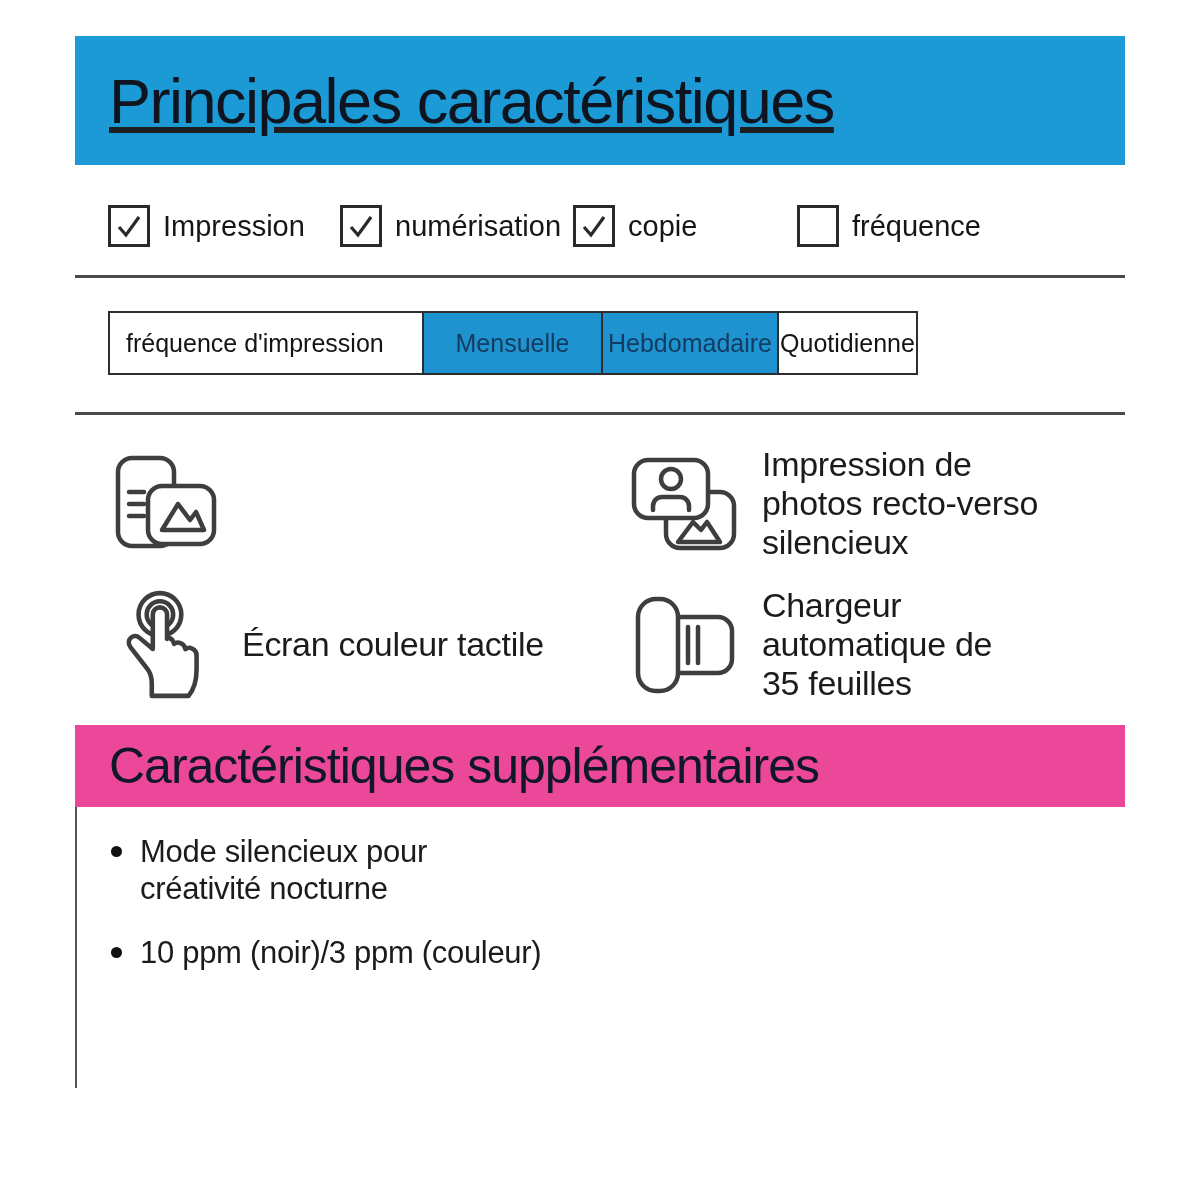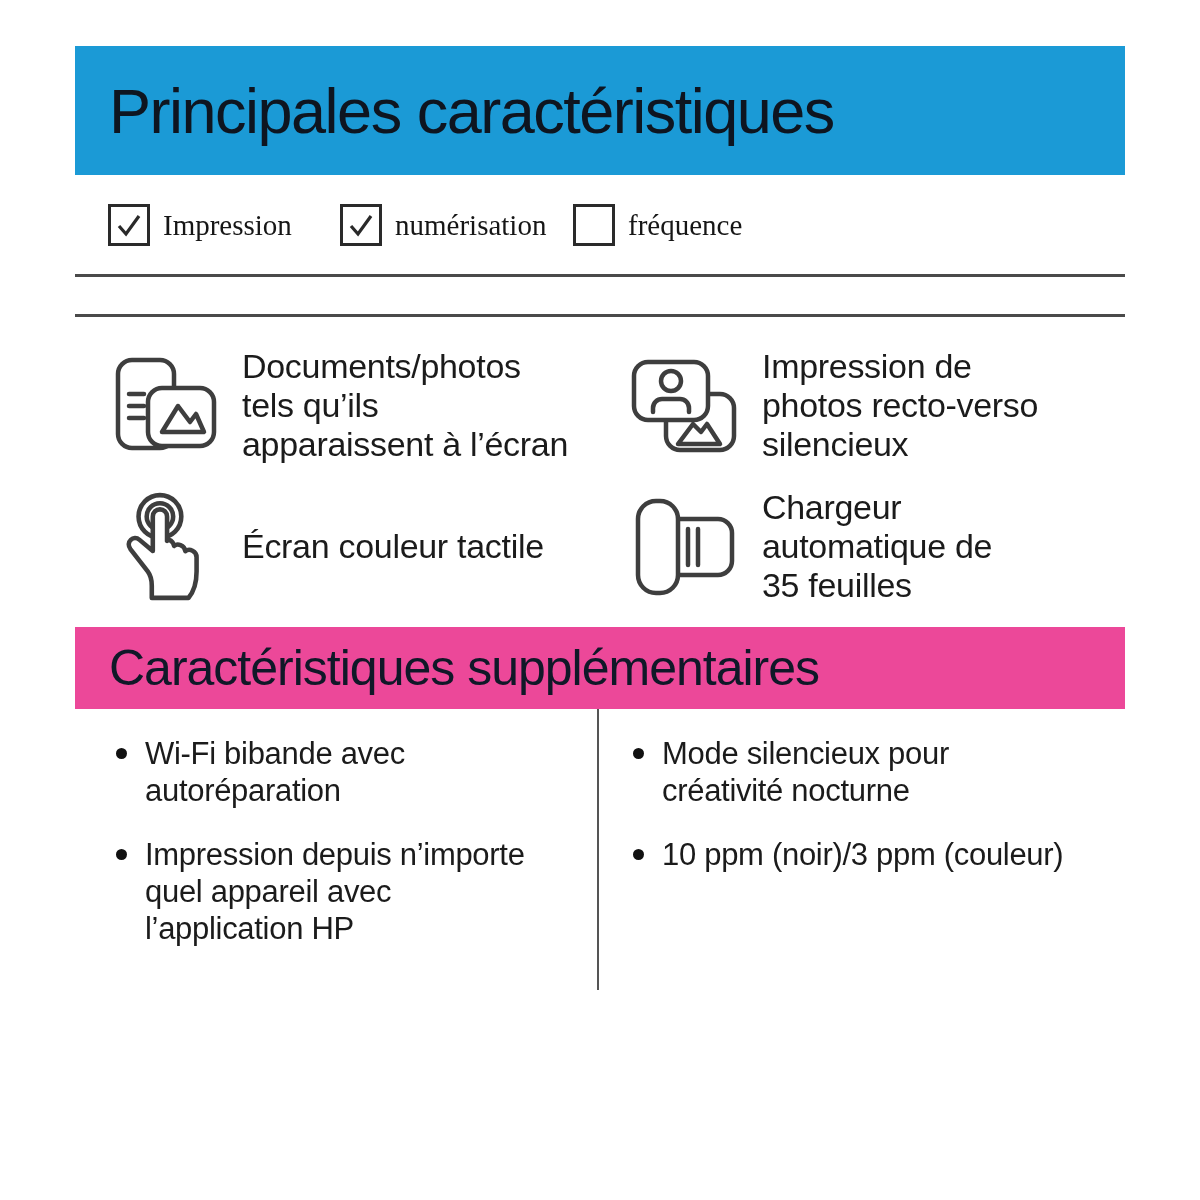--- a/index.html
+++ b/index.html
@@ -6,31 +6,31 @@
   body{
     width:1200px;height:1200px;background:#ffffff;
     font-family:"Liberation Sans","DejaVu Sans",sans-serif;
     color:#1e1e1e;overflow:hidden;
   }
   .canvas{position:relative;width:1200px;height:1200px;}
   .content{padding:0 75px;}
 
   
   .banner{display:flex;align-items:center;padding-left:34px;box-sizing:border-box;}
-  .banner-primary{margin-top:46px;height:129px;background:#1b9ad6;}
+  .banner-primary{margin-top:36px;height:129px;background:#1b9ad6;text-decoration:underline;}
   .banner-primary .banner-title{
     font-size:63px;font-weight:500;letter-spacing:-1.5px;color:#0e1520;white-space:nowrap;
   }
   .banner-secondary{margin-top:22px;height:82px;background:#ec4899;}
   .banner-secondary .banner-title{
     font-size:50px;font-weight:500;letter-spacing:-1px;color:#101828;white-space:nowrap;
   }
 
   
-  .cap-row{display:flex;align-items:center;margin-top:28px;height:44px;padding-left:33px;font-family:Liberation Serif, serif;}
+  .cap-row{display:flex;align-items:center;margin-top:39px;height:44px;padding-left:33px;}
   .cap-item{display:flex;align-items:center;}
   .cap-item:nth-child(1){width:232px;}
   .cap-item:nth-child(2){width:233px;}
   .cap-item:nth-child(3){width:224px;}
   .checkbox{
     width:36px;height:36px;border:3px solid #2a2a2a;background:#fff;
     display:inline-flex;align-items:center;justify-content:center;box-sizing:content-box;
     flex:0 0 auto;
   }
   .checkbox svg{width:36px;height:36px;display:block;}
@@ -108,50 +108,61 @@
       </div>
       <div class="cap-item">
         <span class="checkbox checked">
           <svg viewBox="0 0 36 36">
               <polyline class="check" points="8,19 15,27 28,9" fill="none" stroke="#2a2a2a" stroke-width="3.2"></polyline>
             </svg>
         </span>
         <span class="cap-label">numérisation</span>
       </div>
       <div class="cap-item">
+        <span class="checkbox checked">
+          <svg viewBox="0 0 36 36">
+              <polyline class="check" points="8,19 15,27 28,9" fill="none" stroke="#2a2a2a" stroke-width="3.2"></polyline>
+            </svg>
+        </span>
+        <span class="cap-label">copie</span>
+      </div>
+      <div class="cap-item">
         <span class="checkbox">
           <svg viewBox="0 0 36 36">
               <polyline class="check" points="8,19 15,27 28,9" fill="none" stroke="#2a2a2a" stroke-width="3.2"></polyline>
             </svg>
         </span>
         <span class="cap-label">fréquence</span>
       </div>
     </div>
 
     <hr class="rule">
 
+    <div class="freq-table">
+      <div class="freq-cell freq-header">fréquence d'impression</div>
+      <div class="freq-cell opt opt-1 highlighted">Mensuelle</div>
+      <div class="freq-cell opt opt-2 highlighted">Hebdomadaire</div>
+      <div class="freq-cell opt opt-3">Quotidienne</div>
+    </div>
 
     <hr class="rule rule-2">
 
     <div class="features">
 
       <div class="feature">
         <span class="ficon">
           <svg width="112" height="104" viewBox="0 0 112 104">
             <rect class="icon-stroke" x="10" y="6" width="56" height="88" rx="14"></rect>
             <line class="icon-stroke" x1="21" y1="40" x2="36" y2="40"></line>
             <line class="icon-stroke" x1="21" y1="52" x2="36" y2="52"></line>
             <line class="icon-stroke" x1="21" y1="64" x2="36" y2="64"></line>
             <rect class="icon-fill-white" x="40" y="34" width="66" height="58" rx="14"></rect>
             <path class="icon-stroke" d="M54 78 L70 52 L82 68 L88 60 L96 78 Z"></path>
           </svg>
         </span>
-        <span class="ftext">Documents/photos
-tels qu’ils
-apparaissent à l’écran</span>
       </div>
 
       <div class="feature">
         <span class="ficon">
           <svg width="112" height="104" viewBox="0 0 112 104">
             <rect class="icon-stroke" x="38" y="40" width="68" height="56" rx="14"></rect>
             <path class="icon-stroke" d="M50 90 L65 70 L73 78 L79 70 L92 90 Z"></path>
             <rect class="icon-fill-white" x="6" y="8" width="74" height="58" rx="14"></rect>
             <circle class="icon-stroke" cx="43" cy="27" r="10"></circle>
             <path class="icon-stroke" d="M25 58 v-4 a9 9 0 0 1 9 -9 h18 a9 9 0 0 1 9 9 v4"></path>
@@ -187,29 +198,20 @@
 35 feuilles</span>
       </div>
 
     </div>
 
     <div class="banner banner-secondary">
       <span class="banner-title">Caractéristiques supplémentaires</span>
     </div>
 
     <div class="bullets">
-      <div class="bullet-col left">
-        <ul>
-          <li>Wi-Fi bibande avec
-autoréparation</li>
-          <li>Impression depuis n’importe
-quel appareil avec
-l’application HP</li>
-        </ul>
-      </div>
       <div class="bullet-col right">
         <ul>
           <li>Mode silencieux pour
 créativité nocturne</li>
           <li>10 ppm (noir)/3 ppm (couleur)</li>
         </ul>
       </div>
     </div>
 
   </div>

